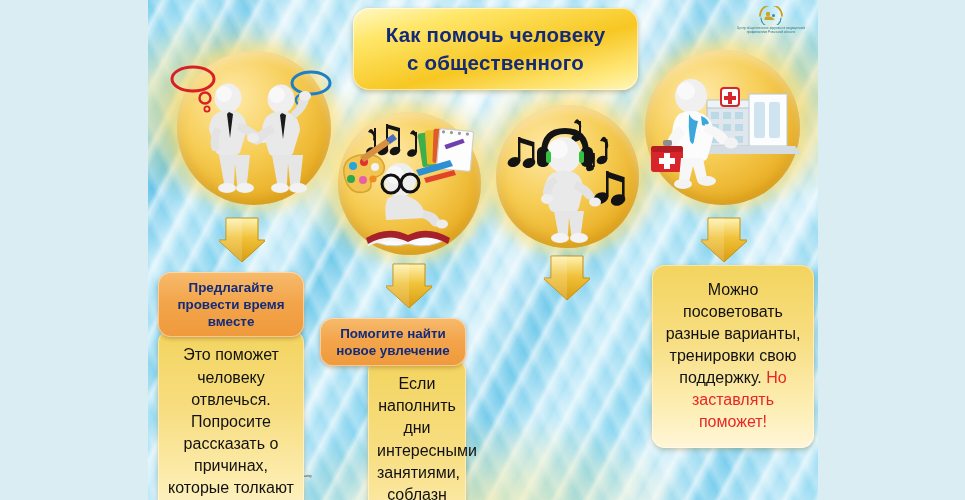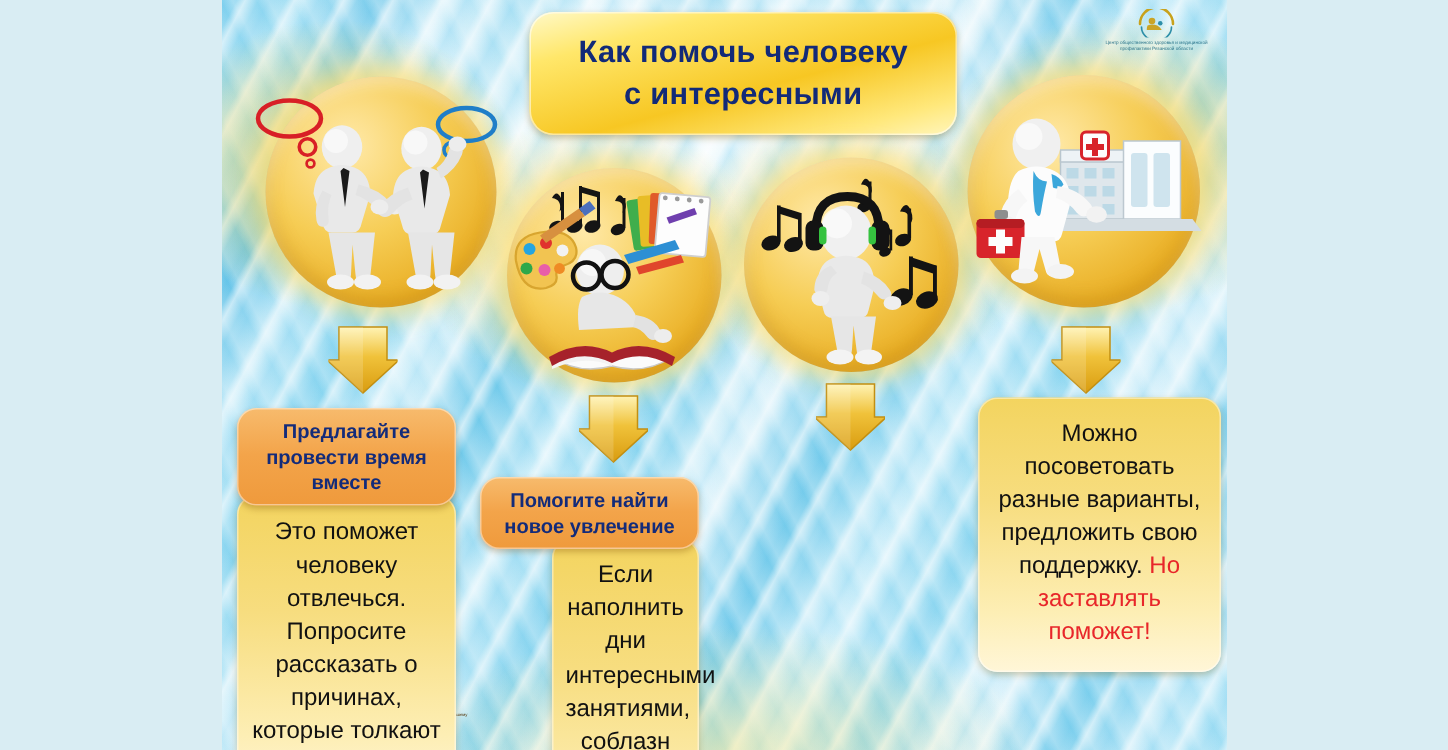--- a/index.html
+++ b/index.html
@@ -215,21 +215,21 @@
 <div id="page">
 
   <div id="poster">
     <div class="streaks"></div>
     <div class="streaks2"></div>
     <div class="warmglow"></div>
     <div class="bottomglow"></div>
 
     <div id="title-box">
       <div class="tline">Как помочь человеку</div>
-      <div class="tline">с интересными</div>
+      <div class="tline">с общественного</div>
     </div>
 
     <div id="org-logo">
       <svg class="mark" viewBox="0 0 52 38">
         <path d="M4 20 A22 22 0 0 1 48 20" fill="none" stroke="#c8a21c" stroke-width="3.4" stroke-linecap="round"></path>
         <path d="M6 24 A20 18 0 0 0 46 24" fill="none" stroke="#2e8fa8" stroke-width="2.2" stroke-linecap="round"></path>
         <circle cx="20" cy="16" r="4.4" fill="#caa424"></circle>
         <path d="M14 22 q6 -3 13 0 q4 2 6 6 l-20 0 q0 -4 1 -6z" fill="#caa424"></path>
         <circle cx="31" cy="19" r="3" fill="#2e8fa8"></circle>
       </svg>
@@ -474,21 +474,21 @@
       <div class="card-body">Это поможет человеку отвлечься.  Попросите рассказать о причинах, которые толкают его выпить</div>
     </div>
 
     <div class="card" id="card-hobby">
       <div class="card-head">Помогите найти новое увлечение</div>
       <div class="card-body">Если наполнить дни интересными занятиями, соблазн выпить будет снижаться</div>
     </div>
 
 
     <div class="card" id="card-help">
-      <div class="card-body"><span>Можно посоветовать разные варианты, предложить свою поддержку. </span><span class="warn">Но заставлять поможет!</span></div>
+      <div class="card-body"><span>Можно посоветовать разные варианты, тренировки свою поддержку. </span><span class="warn">Но заставлять поможет!</span></div>
     </div>
 
     <div id="footer-badges">
       <div class="qr">
         <svg viewBox="0 0 29 29" shape-rendering="crispEdges">
           <rect width="29" height="29" fill="#fff"></rect>
           <g fill="#111">
             <path d="M0 0h7v7H0z"></path>
               <path d="M1 1h5v5H1z" fill="#fff"></path>
               <path d="M2 2h3v3H2z"></path>

